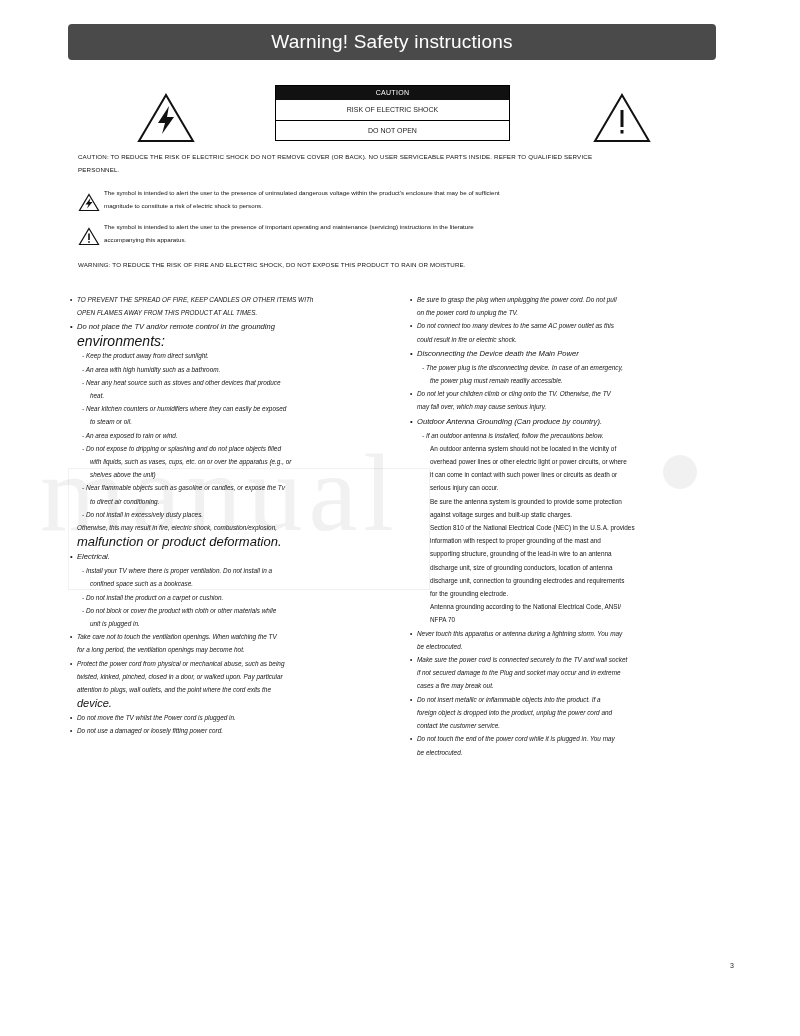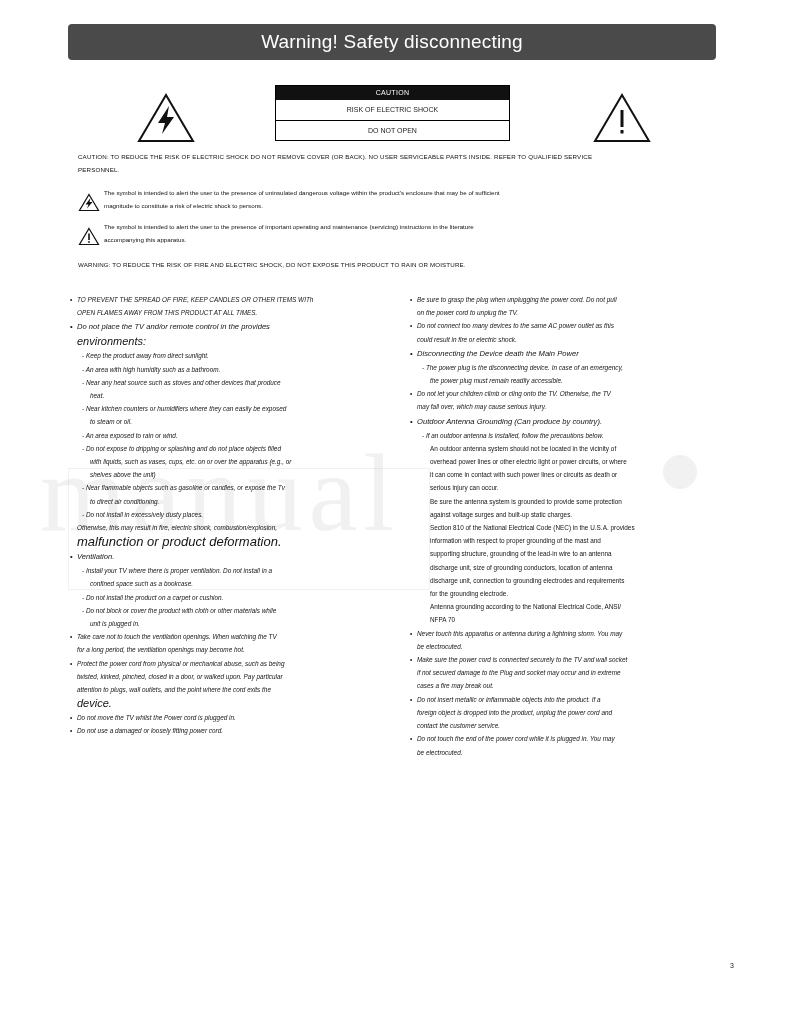--- a/index.html
+++ b/index.html
@@ -208,21 +208,21 @@
 </head>
 <body>
 
 <div class="page">
 
   <div class="wm-box"></div>
   <div class="wm-circle"></div>
   <div class="watermark">manual</div>
 
   <div class="banner">
-    <span class="banner-title">Warning! Safety disconnecting</span>
+    <span class="banner-title">Warning! Safety instructions</span>
   </div>
 
   <div class="sym-left">
     <svg width="60" height="52" viewBox="0 0 60 52">
       <polygon points="30,3 57,49 3,49" fill="none" stroke="#111" stroke-width="2"></polygon>
       <polygon points="33,14 22,31 29,31 26,42 38,25 31,25" fill="#111"></polygon>
     </svg>
   </div>
 
   <div class="caution-box">
@@ -259,38 +259,38 @@
     </svg>
   </div>
   <div class="note n2">The symbol is intended to alert the user to the presence of important operating and maintenance (servicing) instructions in the literature</div>
   <div class="note n2b">accompanying this apparatus.</div>
 
   <div class="legal warn">WARNING: TO REDUCE THE RISK OF FIRE AND ELECTRIC SHOCK, DO NOT EXPOSE THIS PRODUCT TO RAIN OR MOISTURE.</div>
 
   <div class="col col-left" id="col-left">
       <div class="item bullet">TO PREVENT THE SPREAD OF FIRE, KEEP CANDLES OR OTHER ITEMS WITh</div>
       <div class="item cont0">OPEN FLAMES AWAY FROM THIS PRODUCT AT ALL TIMES.</div>
-      <div class="item bullet big">Do not place the TV and/or remote control in the provides</div>
-      <div class="item cont0" style="font-size: 11px; line-height: 15px;">environments:</div>
+      <div class="item bullet big">Do not place the TV and/or remote control in the grounding</div>
+      <div class="item cont0" style="font-size: 14px; line-height: 15px;">environments:</div>
       <div class="item sub">- Keep the product away from direct sunlight.</div>
       <div class="item sub">- An area with high humidity such as a bathroom.</div>
       <div class="item sub">- Near any heat source such as stoves and other devices that produce</div>
       <div class="item sub2">heat.</div>
       <div class="item sub">- Near kitchen counters or humidifiers where they can easily be exposed</div>
       <div class="item sub2">to steam or oil.</div>
       <div class="item sub">- An area exposed to rain or wind.</div>
       <div class="item sub">- Do not expose to dripping or splashing and do not place objects filled</div>
       <div class="item sub2">with liquids, such as vases, cups, etc. on or over the apparatus (e.g., or</div>
       <div class="item sub2">shelves above the unit)</div>
       <div class="item sub">- Near flammable objects such as gasoline or candles, or expose the Tv</div>
       <div class="item sub2">to direct air conditioning.</div>
       <div class="item sub">- Do not install in excessively dusty places.</div>
       <div class="item cont0">Otherwise, this may result in fire, electric shock, combustion/explosion,</div>
       <div class="item cont0" style="font-size: 13px; line-height: 15px;">malfunction or product deformation.</div>
-      <div class="item bullet big">Ventilation.</div>
+      <div class="item bullet big">Electrical.</div>
       <div class="item sub">- Install your TV where there is proper ventilation. Do not install in a</div>
       <div class="item sub2">confined space such as a bookcase.</div>
       <div class="item sub">- Do not install the product on a carpet or cushion.</div>
       <div class="item sub">- Do not block or cover the product with cloth or other materials while</div>
       <div class="item sub2">unit is plugged in.</div>
       <div class="item bullet">Take care not to touch the ventilation openings. When watching the TV</div>
       <div class="item cont0">for a long period, the ventilation openings may become hot.</div>
       <div class="item bullet">Protect the power cord from physical or mechanical abuse, such as being</div>
       <div class="item cont0">twisted, kinked, pinched, closed in a door, or walked upon. Pay particular</div>
       <div class="item cont0">attention to plugs, wall outlets, and the point where the cord exits the</div>

